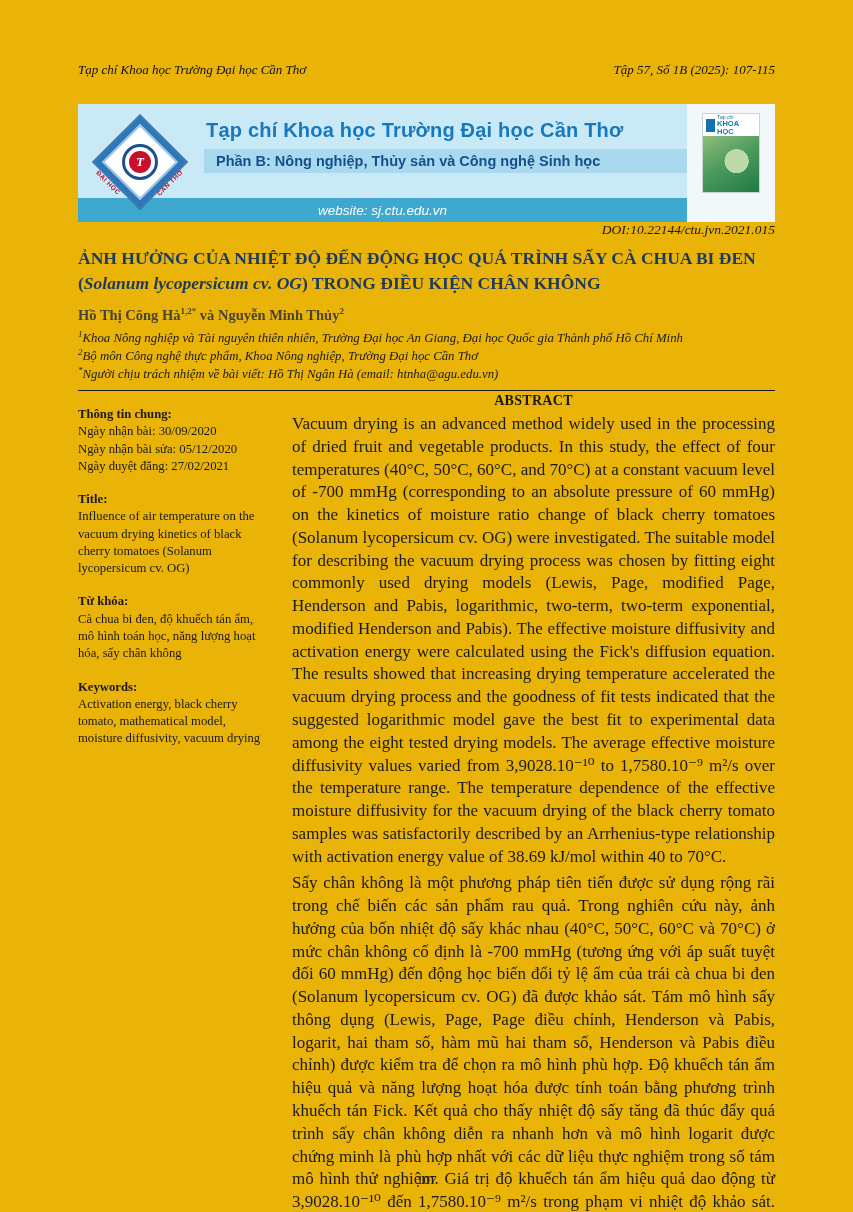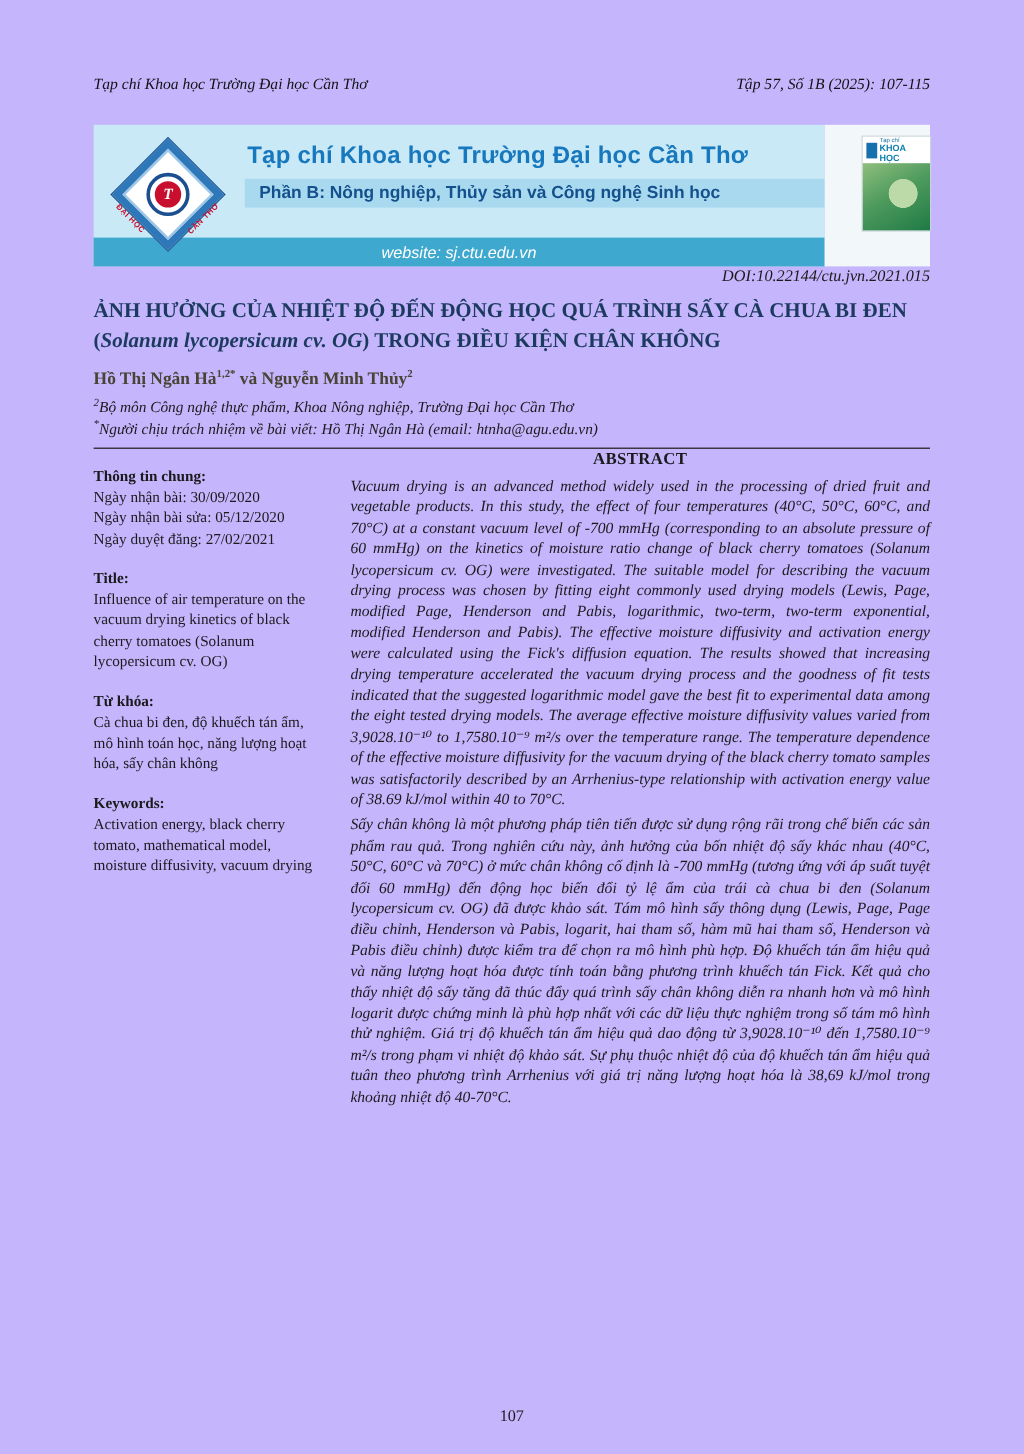--- a/index.html
+++ b/index.html
@@ -2,21 +2,21 @@
 <html><head>
 <meta charset="utf-8">
 <title>Journal Page</title>
 <style>
   * { margin:0; padding:0; box-sizing:border-box; }
   html,body { background:#ffffff; }
   .page {
     position:relative;
     width:853px; height:1212px;
     margin:0 auto;
-    background:#c4b5fd;
+    background:#eab308;
     padding:62px 78px 0 78px;
     font-family:"Liberation Serif","DejaVu Serif",serif;
     color:#1a1a1a;
     overflow:hidden;
   }
 
   
   .top-header { display:flex; justify-content:space-between; font-style:italic; font-size:13px; color:#111; }
 
   
@@ -65,21 +65,21 @@
     display:flex; align-items:center; justify-content:center;
   }
   .logo-text-left, .logo-text-right {
     position:absolute; font-family:"Liberation Sans",sans-serif;
     font-size:6.5px; font-weight:bold; color:#c8102e; letter-spacing:.5px; white-space:nowrap;
   }
   .logo-text-left  { left:1px;  bottom:24px; transform:rotate(45deg); }
   .logo-text-right { right:1px; bottom:24px; transform:rotate(-45deg); }
 
   
-  .banner-cover-panel { width:88px; background:#f2f7fa; display:flex; align-items:flex-start; justify-content:flex-end; padding-top:10px; }
+  .banner-cover-panel { width:88px; background:#f2f7fa; display:flex; align-items:flex-start; justify-content:center; padding-top:10px; }
   .cover { width:56px; height:78px; background:#ffffff; box-shadow:0 0 0 1px #c8d4da; display:flex; flex-direction:column; }
   .cover-top { height:22px; display:flex; align-items:center; gap:2px; padding:2px 3px; background:#ffffff; }
   .cover-logo { width:9px; height:13px; background:#1670ad; flex:0 0 auto; }
   .cover-top-text { line-height:1; font-family:"Liberation Sans",sans-serif; }
   .cover-tc { font-size:5px; color:#0f6d9e; }
   .cover-kh { font-size:7.5px; font-weight:bold; color:#0d7fae; }
   .cover-body {
     flex:1;
     background:
       radial-gradient(circle at 60% 45%, #bcd9a8 0 26%, transparent 27%),
@@ -104,21 +104,21 @@
     padding-top:15px;
     font-size:12.7px; line-height:1.36;
   }
   .col-left p { margin:0; }
   .col-left .heading { font-weight:bold; margin-top:16px; }
   .col-left .heading.first { margin-top:0; }
   .col-right { flex:1; margin-left:24px; padding-top:2px; }
 
   .abstract-heading { text-align:center; font-size:14px; font-weight:bold; letter-spacing:.3px; }
   .abstract-text, .tomtat-text {
-    margin-top:4px; font-style:italic; font-size:13px; line-height:1.34; text-align:justify;
+    margin-top:4px; font-size:17px; line-height:1.34; text-align:justify;
   }
   .tomtat-heading { margin-top:9px; font-size:14px; font-weight:bold; }
 
   .page-number { position:absolute; left:0; right:0; bottom:24px; text-align:center; font-size:13.5px; }
 </style>
 </head>
 <body>
 
 <div class="page">
 
@@ -152,23 +152,24 @@
         </div>
         <div class="cover-body"></div>
       </div>
     </div>
   </div>
 
   <div class="doi">DOI:10.22144/ctu.jvn.2021.015</div>
 
   <h1 class="article-title"><span>ẢNH HƯỞNG CỦA NHIỆT ĐỘ ĐẾN ĐỘNG HỌC QUÁ TRÌNH SẤY CÀ CHUA BI ĐEN (</span><em>Solanum lycopersicum cv. OG</em><span>) TRONG ĐIỀU KIỆN CHÂN KHÔNG</span></h1>
 
-  <p class="authors"><span>Hồ Thị Ngân Hà</span><sup>1,2*</sup><span> và </span><span>Nguyễn Minh Thủy</span><sup>2</sup></p>
+  <p class="authors"><span>Hồ Thị Công Hà</span><sup>1,2*</sup><span> và </span><span>Nguyễn Minh Thủy</span><sup>2</sup></p>
 
   <div class="affils">
+    <p><sup>1</sup><span>Khoa Nông nghiệp và Tài nguyên thiên nhiên, Trường Đại học An Giang, Đại học Quốc gia Thành phố Hồ Chí Minh</span></p>
     <p><sup>2</sup><span>Bộ môn Công nghệ thực phẩm, Khoa Nông nghiệp, Trường Đại học Cần Thơ</span></p>
     <p><sup>*</sup><span>Người chịu trách nhiệm về bài viết: Hồ Thị Ngân Hà (email: htnha@agu.edu.vn)</span></p>
   </div>
 
   <hr class="rule">
 
   <div class="columns">
     <aside class="col-left">
       <p class="heading first">Thông tin chung:</p>
       <p>Ngày nhận bài: 30/09/2020</p>

